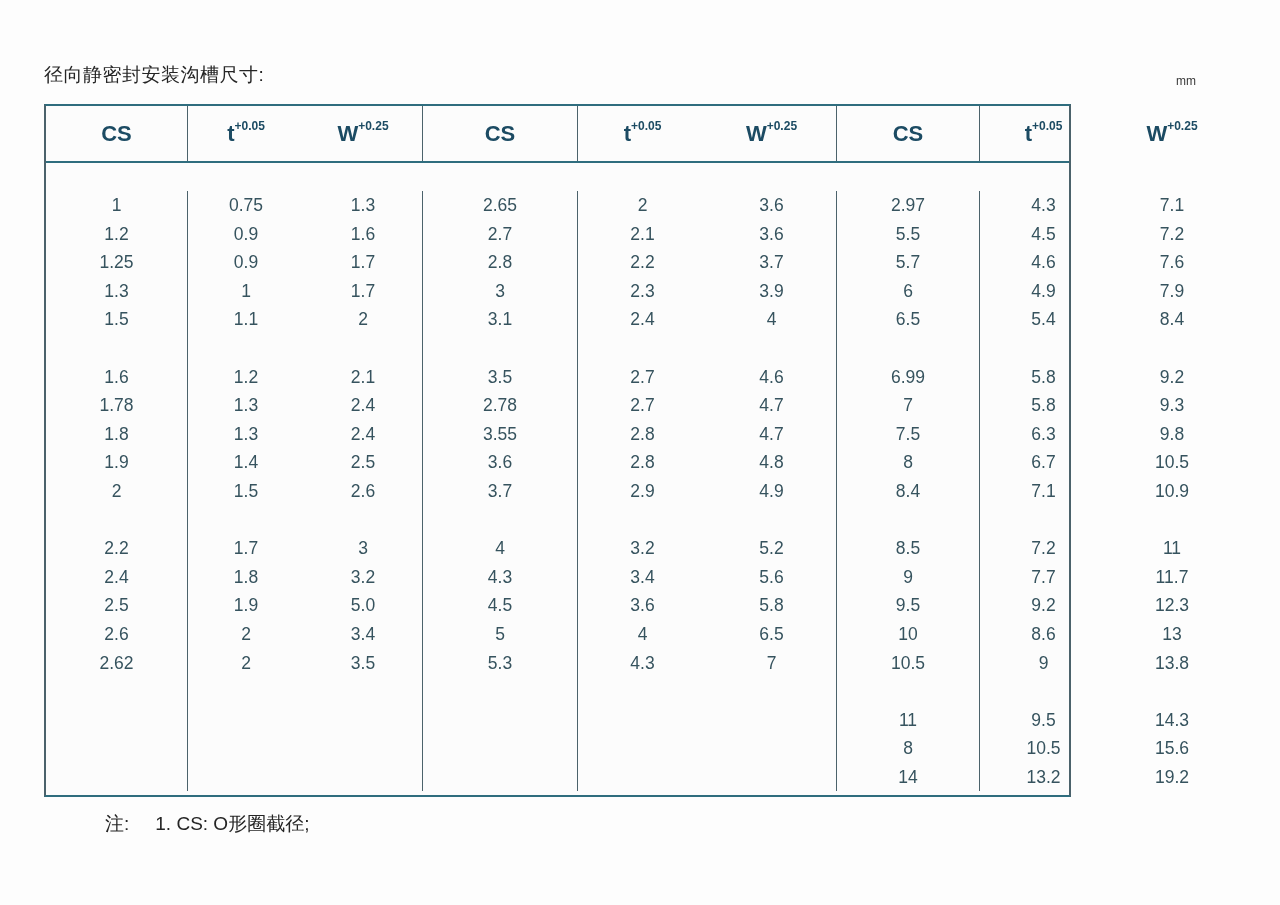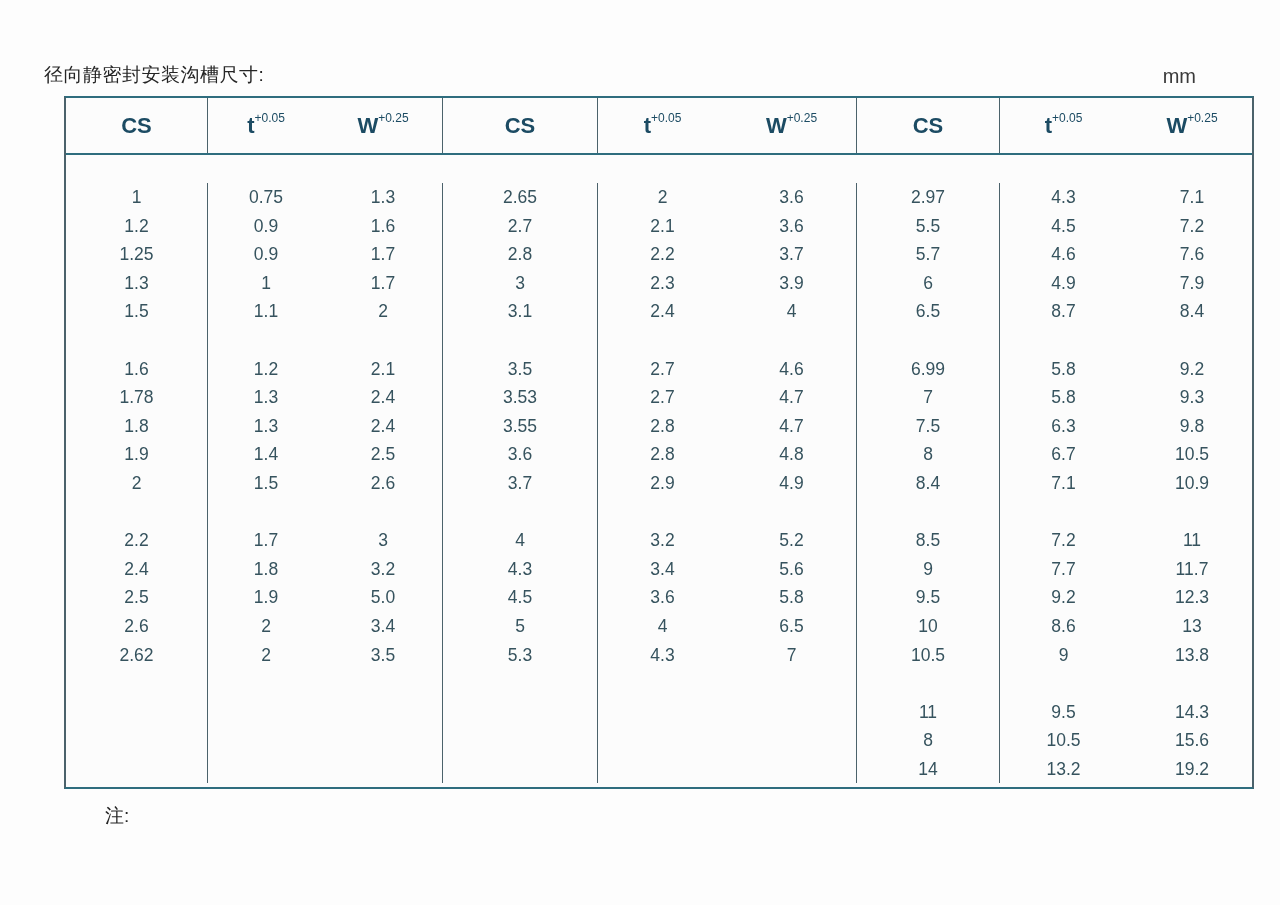--- a/index.html
+++ b/index.html
@@ -7,28 +7,28 @@
     width: 1280px; height: 905px;
     background: #fdfdfd;
     font-family: "Liberation Sans", "DejaVu Sans", sans-serif;
     color: #222;
     overflow: hidden;
   }
   .page { position: relative; width: 1280px; height: 905px; }
 
   .title-row {
     display: flex; justify-content: space-between; align-items: flex-end;
-    margin: 62px 44px 8px 44px;
+    margin: 62px 44px 16px 44px;
   }
   .doc-title { font-size: 19px; color: #252525; letter-spacing: 0.5px; }
-  .unit-label { font-size: 20px; color: #3a3a3a; margin-right: 40px; }
+  .unit-label { font-size: 12px; color: #3a3a3a; margin-right: 40px; }
 
   .seal-table {
-    margin-left: 64px;
-    width: 1190px;
+    margin-left: 44px;
+    width: 1027px;
     border-top: 2px solid #2f6d7e;
     border-bottom: 2px solid #2f6d7e;
     border-left: 2px solid #4b626b;
     border-right: 2px solid #4b626b;
     background: #fcfcfc;
   }
   .grid-cols {
     display: grid;
     grid-template-columns: 141px 117px 118px 155px 130px 129px 143px 128px 130px;
   }
@@ -36,21 +36,21 @@
     height: 57px;
     border-bottom: 2px solid #2f6d7e;
     align-items: center;
   }
   .th {
     text-align: center;
     font-weight: bold;
     font-size: 22px;
     color: #1c4b63;
   }
-  .th sup { font-size: 12px; font-weight: normal; position: relative; top: -2px; letter-spacing: 0; }
+  .th sup { font-size: 12px; font-weight: bold; position: relative; top: -2px; letter-spacing: 0; }
   .tbody {
     padding-top: 28px;
     padding-bottom: 4px;
     grid-auto-rows: 28.6px;
   }
   .cell {
     text-align: center;
     font-size: 17.5px;
     line-height: 28.6px;
     color: #36535e;
@@ -155,21 +155,21 @@
         <div class="cell col-7">6</div>
         <div class="cell col-8">4.9</div>
         <div class="cell col-9">7.9</div>
         <div class="cell col-1">1.5</div>
         <div class="cell col-2">1.1</div>
         <div class="cell col-3">2</div>
         <div class="cell col-4">3.1</div>
         <div class="cell col-5">2.4</div>
         <div class="cell col-6">4</div>
         <div class="cell col-7">6.5</div>
-        <div class="cell col-8">8.7</div>
+        <div class="cell col-8">5.4</div>
         <div class="cell col-9">8.4</div>
         <div class="cell col-1"></div>
         <div class="cell col-2"></div>
         <div class="cell col-3"></div>
         <div class="cell col-4"></div>
         <div class="cell col-5"></div>
         <div class="cell col-6"></div>
         <div class="cell col-7"></div>
         <div class="cell col-8"></div>
         <div class="cell col-9"></div>
@@ -178,21 +178,21 @@
         <div class="cell col-3">2.1</div>
         <div class="cell col-4">3.5</div>
         <div class="cell col-5">2.7</div>
         <div class="cell col-6">4.6</div>
         <div class="cell col-7">6.99</div>
         <div class="cell col-8">5.8</div>
         <div class="cell col-9">9.2</div>
         <div class="cell col-1">1.78</div>
         <div class="cell col-2">1.3</div>
         <div class="cell col-3">2.4</div>
-        <div class="cell col-4">3.53</div>
+        <div class="cell col-4">2.78</div>
         <div class="cell col-5">2.7</div>
         <div class="cell col-6">4.7</div>
         <div class="cell col-7">7</div>
         <div class="cell col-8">5.8</div>
         <div class="cell col-9">9.3</div>
         <div class="cell col-1">1.8</div>
         <div class="cell col-2">1.3</div>
         <div class="cell col-3">2.4</div>
         <div class="cell col-4">3.55</div>
         <div class="cell col-5">2.8</div>
@@ -308,16 +308,17 @@
         <div class="cell col-7">14</div>
         <div class="cell col-8">13.2</div>
         <div class="cell col-9">19.2</div>
       </div>
 
   </div>
 
   <div class="notes">
     <div class="notes-label">注:</div>
     <div>
+      <div>1. CS: O形圈截径;</div>
     </div>
   </div>
 
 </div>
 
 </body></html>

